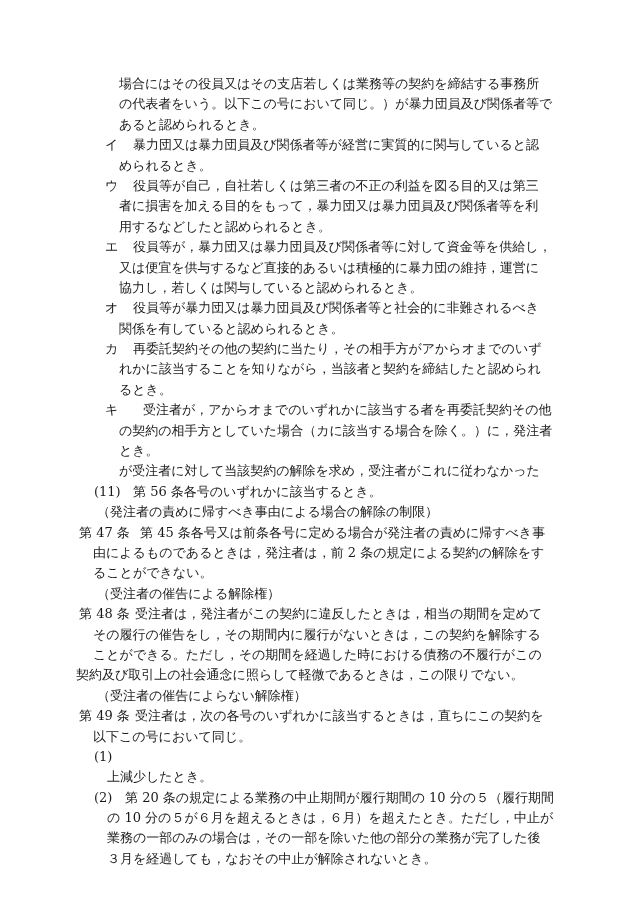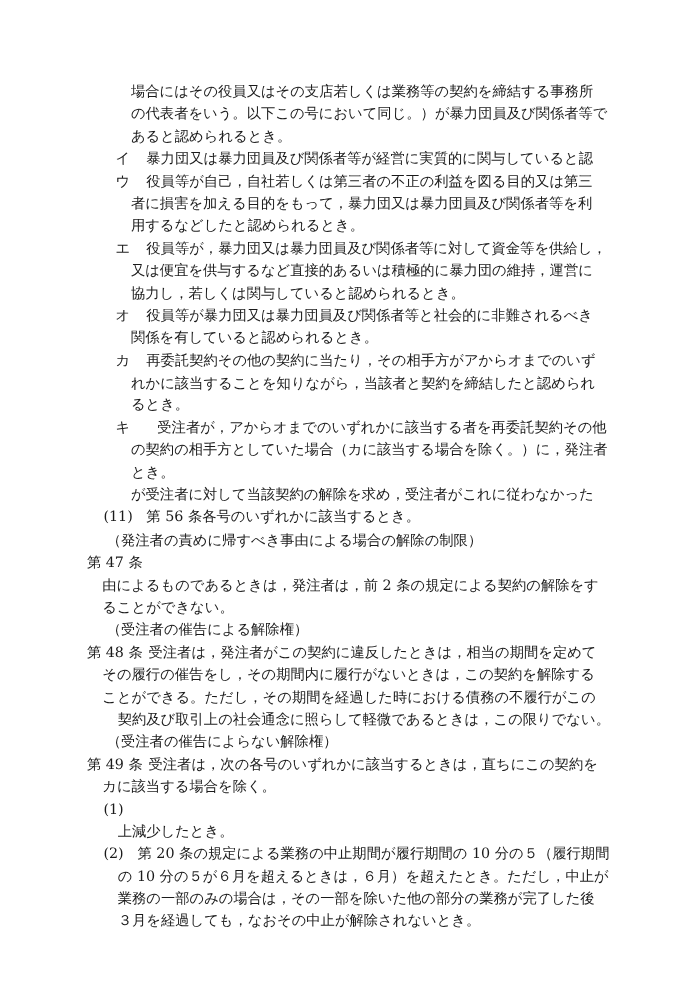--- a/index.html
+++ b/index.html
@@ -29,20 +29,23 @@
           <span class="text" style="left: 119px;">の代表者をいう。以下この号において同じ。）が暴力団員及び関係者等で</span>
         </div>
         <div class="line">
           <span class="text" style="left: 119px; text-align: right;">あると認められるとき。</span>
         </div>
       </div>
       <div>
         <div class="line">
           <span class="label" style="left: 105px;">イ</span>
           <span class="text" style="left: 133px;">暴力団又は暴力団員及び関係者等が経営に実質的に関与していると認</span>
+        </div>
+        <div class="line">
+          <span class="text" style="left: 119px;">められるとき。</span>
         </div>
       </div>
       <div>
         <div class="line">
           <span class="label" style="left: 105px;">ウ</span>
           <span class="text" style="left: 133px;">役員等が自己，自社若しくは第三者の不正の利益を図る目的又は第三</span>
         </div>
         <div class="line">
           <span class="text" style="left: 119px;">者に損害を加える目的をもって，暴力団又は暴力団員及び関係者等を利</span>
         </div>
@@ -105,20 +108,21 @@
         </div>
       </div>
       <div>
         <div class="line">
           <span class="text" style="left: 97px;">（発注者の責めに帰すべき事由による場合の解除の制限）</span>
         </div>
       </div>
       <div>
         <div class="line">
           <span class="label" style="left: 79px;">第 47 条</span>
+          <span class="text" style="left: 140px;">第 45 条各号又は前条各号に定める場合が発注者の責めに帰すべき事</span>
         </div>
         <div class="line">
           <span class="text" style="left: 93px;">由によるものであるときは，発注者は，前 2 条の規定による契約の解除をす</span>
         </div>
         <div class="line">
           <span class="text" style="left: 93px;">ることができない。</span>
         </div>
       </div>
       <div>
         <div class="line">
@@ -130,35 +134,35 @@
           <span class="label" style="left: 79px;">第 48 条</span>
           <span class="text" style="left: 135px;">受注者は，発注者がこの契約に違反したときは，相当の期間を定めて</span>
         </div>
         <div class="line">
           <span class="text" style="left: 93px;">その履行の催告をし，その期間内に履行がないときは，この契約を解除する</span>
         </div>
         <div class="line">
           <span class="text" style="left: 93px;">ことができる。ただし，その期間を経過した時における債務の不履行がこの</span>
         </div>
         <div class="line">
-          <span class="text" style="left: 107px;">契約及び取引上の社会通念に照らして軽微であるときは，この限りでない。</span>
+          <span class="text" style="left: 76px;">契約及び取引上の社会通念に照らして軽微であるときは，この限りでない。</span>
         </div>
       </div>
       <div>
         <div class="line">
           <span class="text" style="left: 97px;">（受注者の催告によらない解除権）</span>
         </div>
       </div>
       <div>
         <div class="line">
           <span class="label" style="left: 79px;">第 49 条</span>
           <span class="text" style="left: 135px;">受注者は，次の各号のいずれかに該当するときは，直ちにこの契約を</span>
         </div>
         <div class="line">
-          <span class="text" style="left: 93px;">カに該当する場合を除く。</span>
+          <span class="text" style="left: 93px;">以下この号において同じ。</span>
         </div>
       </div>
       <div>
         <div class="line">
           <span class="label" style="left: 94px;">(1)</span>
         </div>
         <div class="line">
           <span class="text" style="left: 107px;">上減少したとき。</span>
         </div>
       </div>

